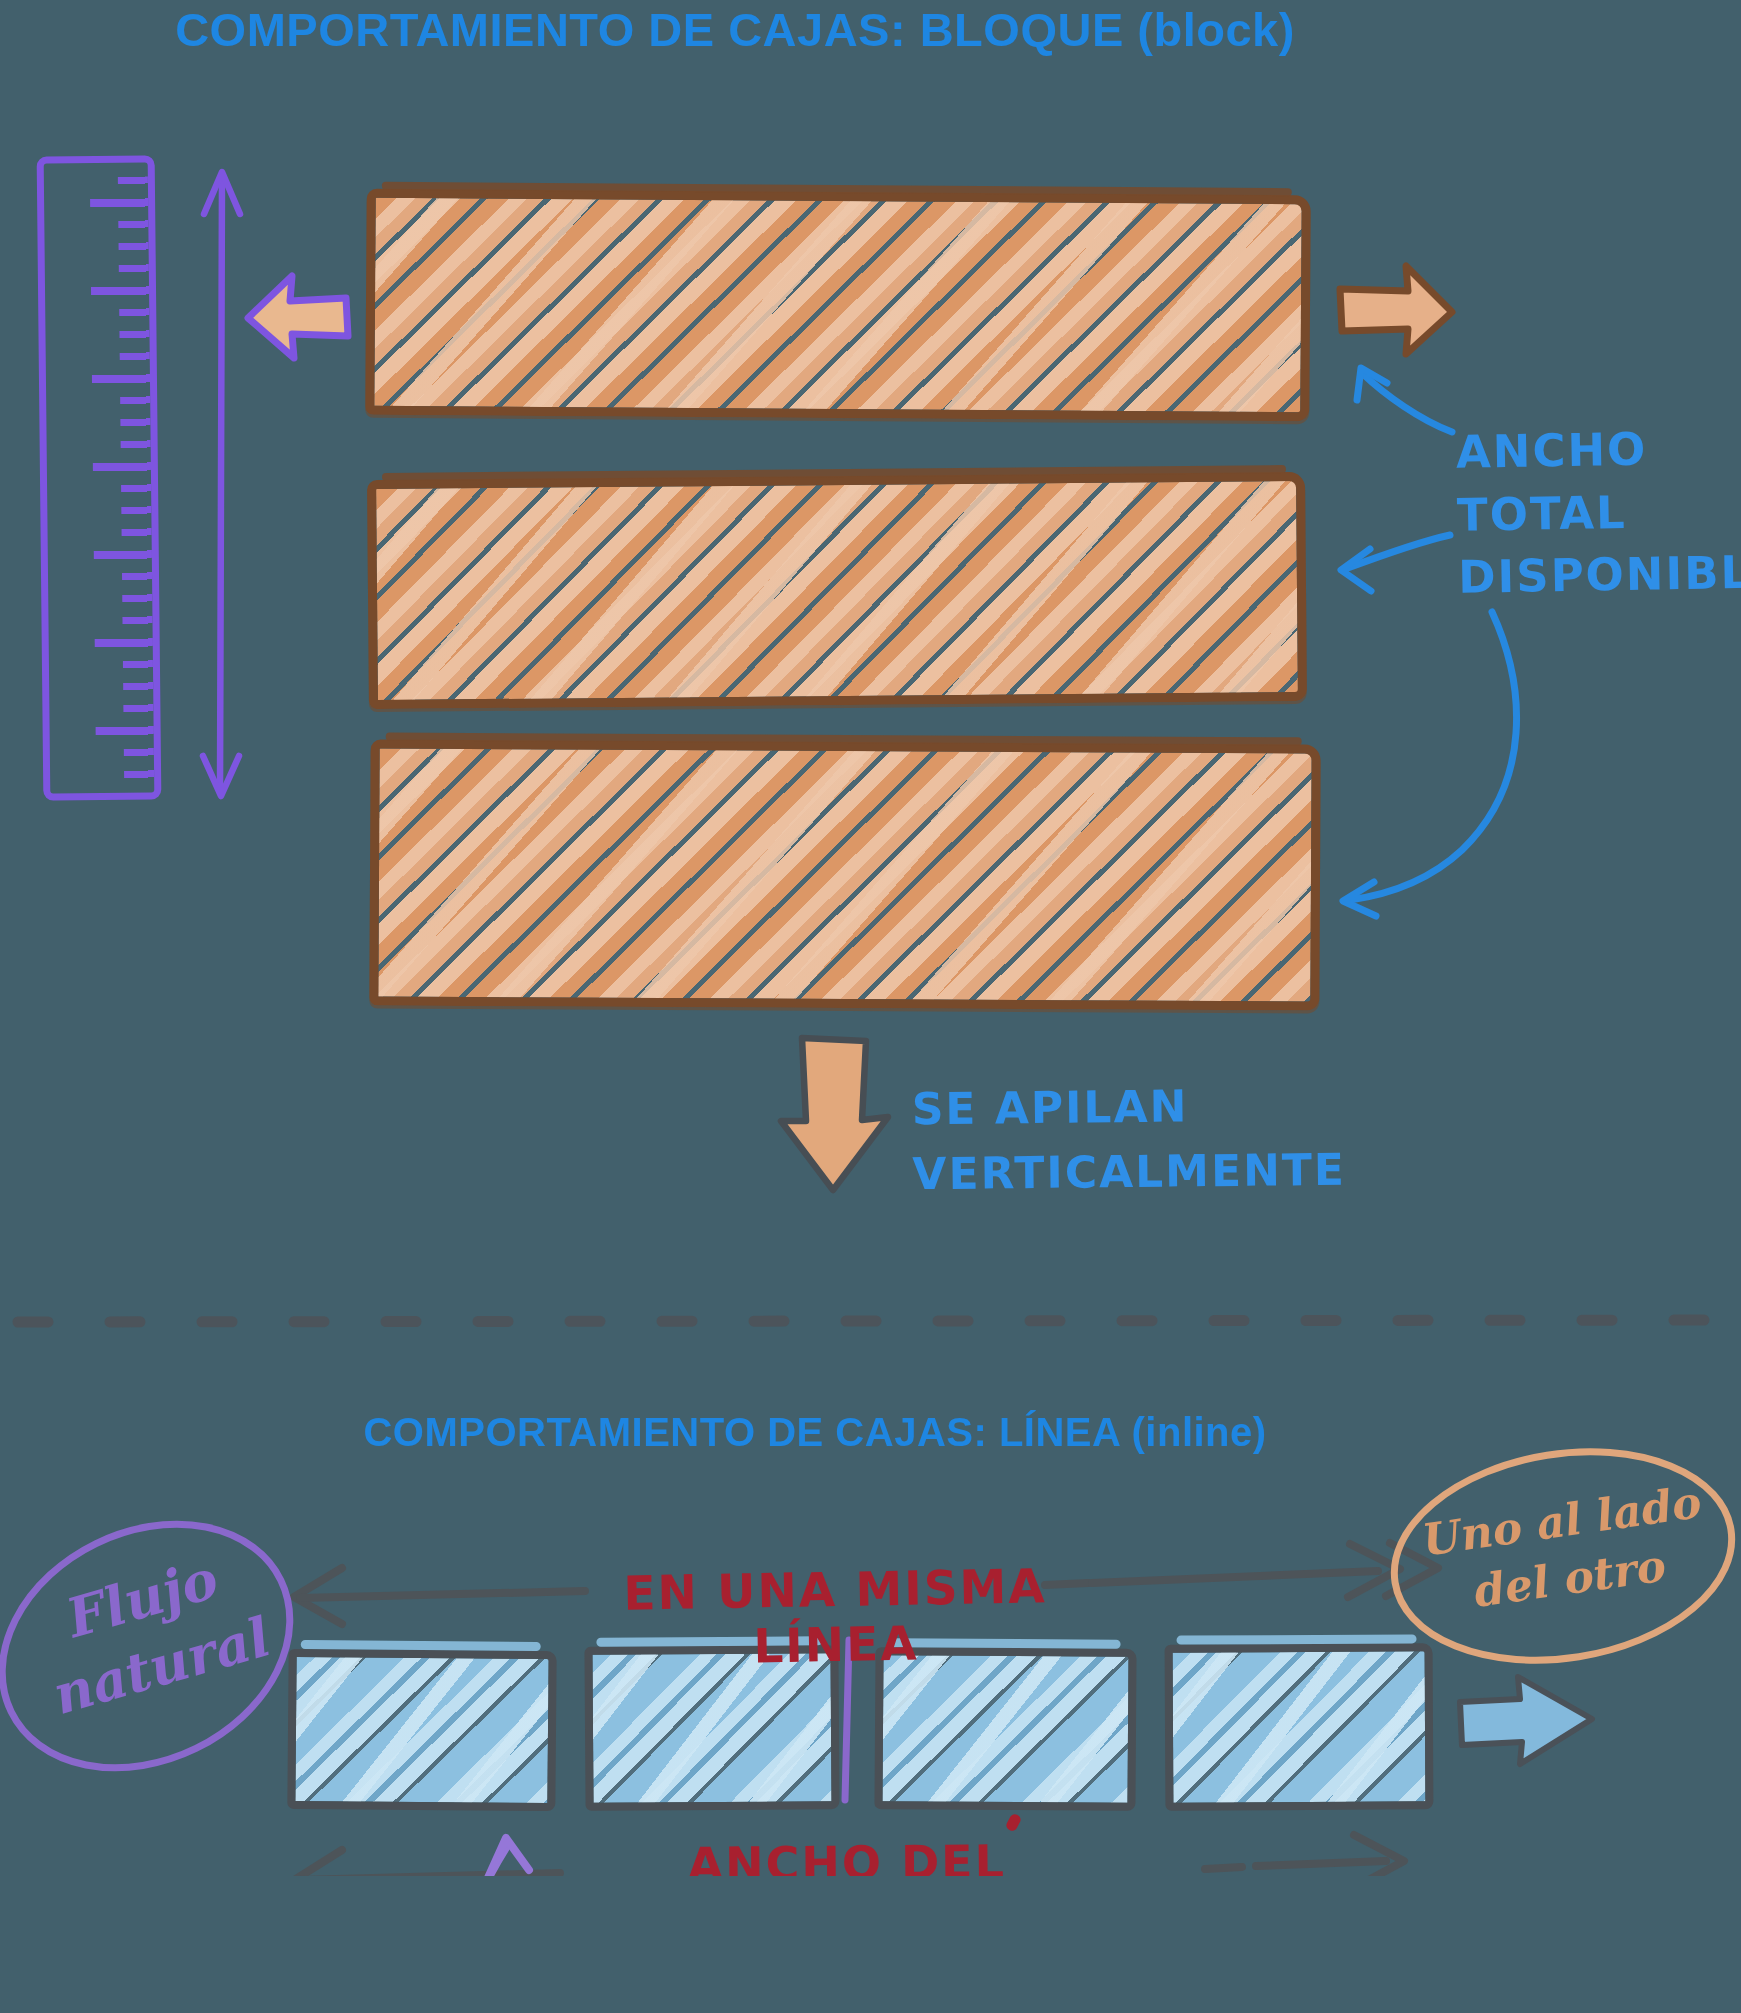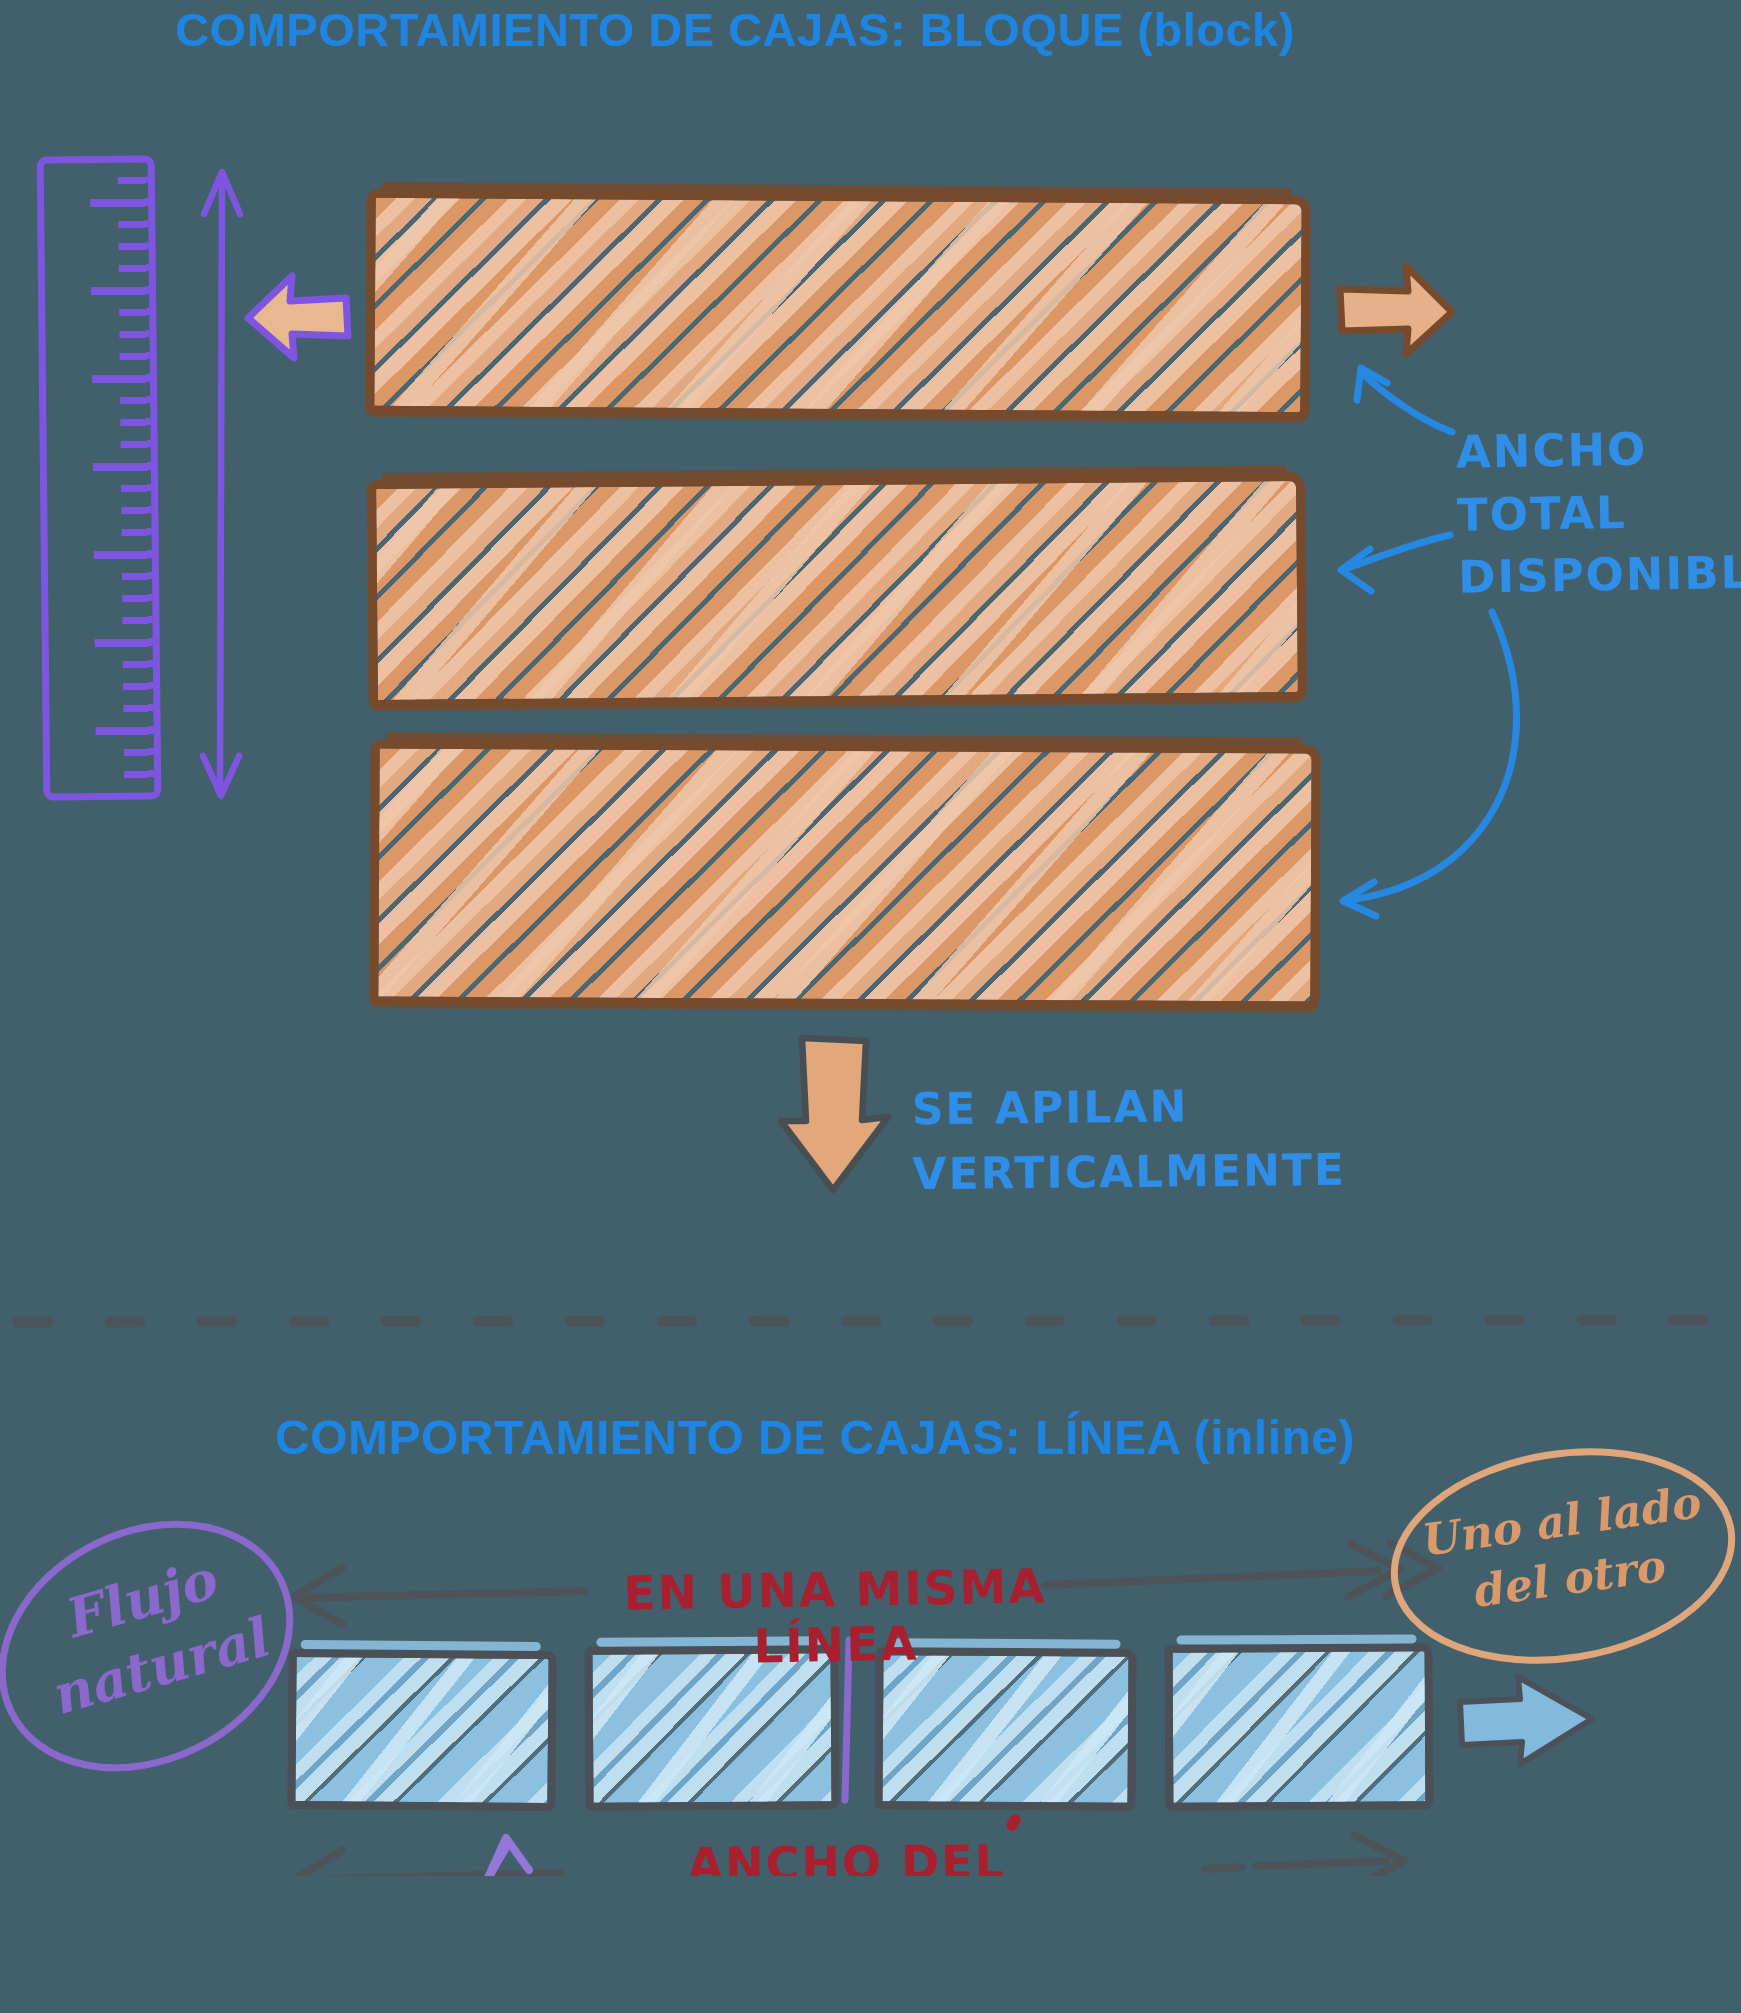--- a/index.html
+++ b/index.html
@@ -125,21 +125,21 @@
     <ellipse cx="1563" cy="1556" rx="170" ry="102" transform="rotate(-9 1563 1556)" fill="none" stroke="#dfa67c" stroke-width="7"></ellipse>
 
     <g fill="none" stroke-linecap="round" stroke-linejoin="round">
       <path d="M507,1846 C482,1886 458,1934 472,1964 C494,2002 585,2012 665,2005 C760,1996 825,1960 838,1912" stroke="url(#wrapGrad)" stroke-width="8"></path>
       <path d="M487,1880 L506,1838 L529,1870" stroke="#9577d8" stroke-width="8"></path>
     </g>
   </svg>
 
   <div class="abs big-title" style="left:90px;top:2px;width:1290px;">COMPORTAMIENTO DE CAJAS: BLOQUE (block)</div>
 
-  <div class="abs big-title" style="left:120px;top:1410px;width:1390px;font-size:48px;">COMPORTAMIENTO DE CAJAS: LÍNEA (inline)</div>
+  <div class="abs big-title" style="left:120px;top:1410px;width:1390px;font-size:40px;">COMPORTAMIENTO DE CAJAS: LÍNEA (inline)</div>
 
   <div class="abs" style="left:1457px;top:418px;transform:rotate(-1deg);">
     <div class="hand-blue" style="font-size:45px;line-height:64px;">ANCHO</div>
     <div class="hand-blue" style="font-size:45px;line-height:62px;">TOTAL</div>
     <div class="hand-blue" style="font-size:45px;line-height:62px;">DISPONIBLE</div>
   </div>
 
   <div class="abs" style="left:912px;top:1068px;transform:rotate(-.6deg);">
     <div class="hand-blue" style="font-size:44px;line-height:78px;">SE APILAN</div>
     <div class="hand-blue" style="font-size:44px;line-height:52px;">VERTICALMENTE</div>

